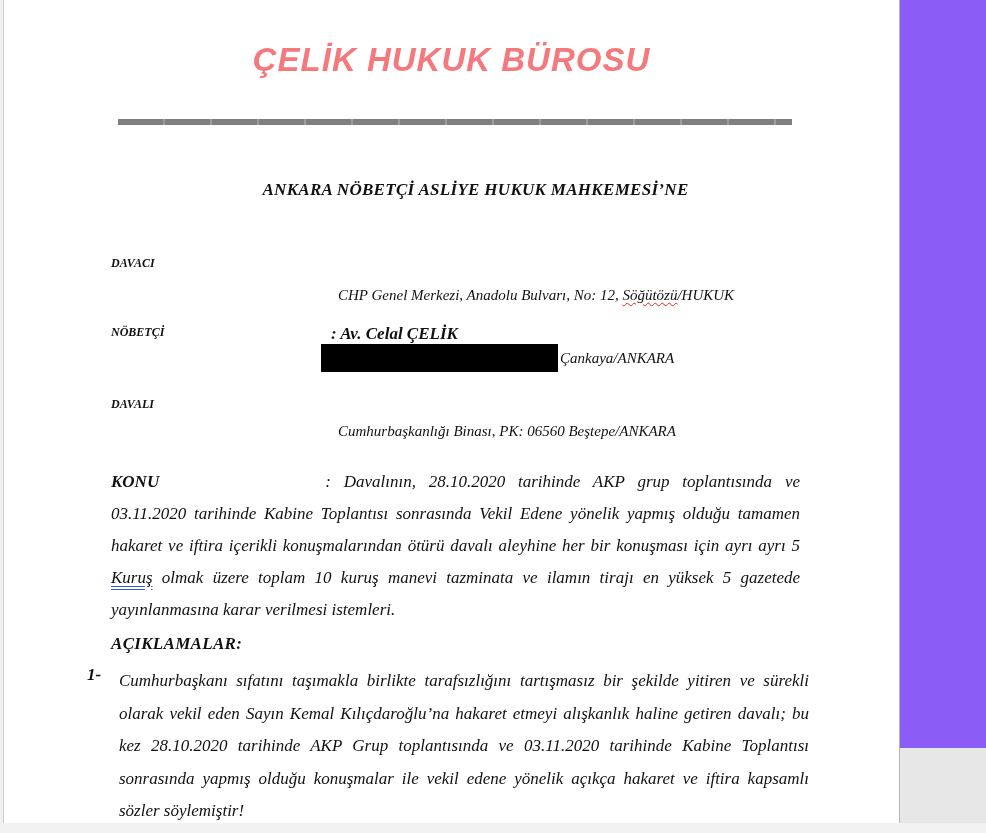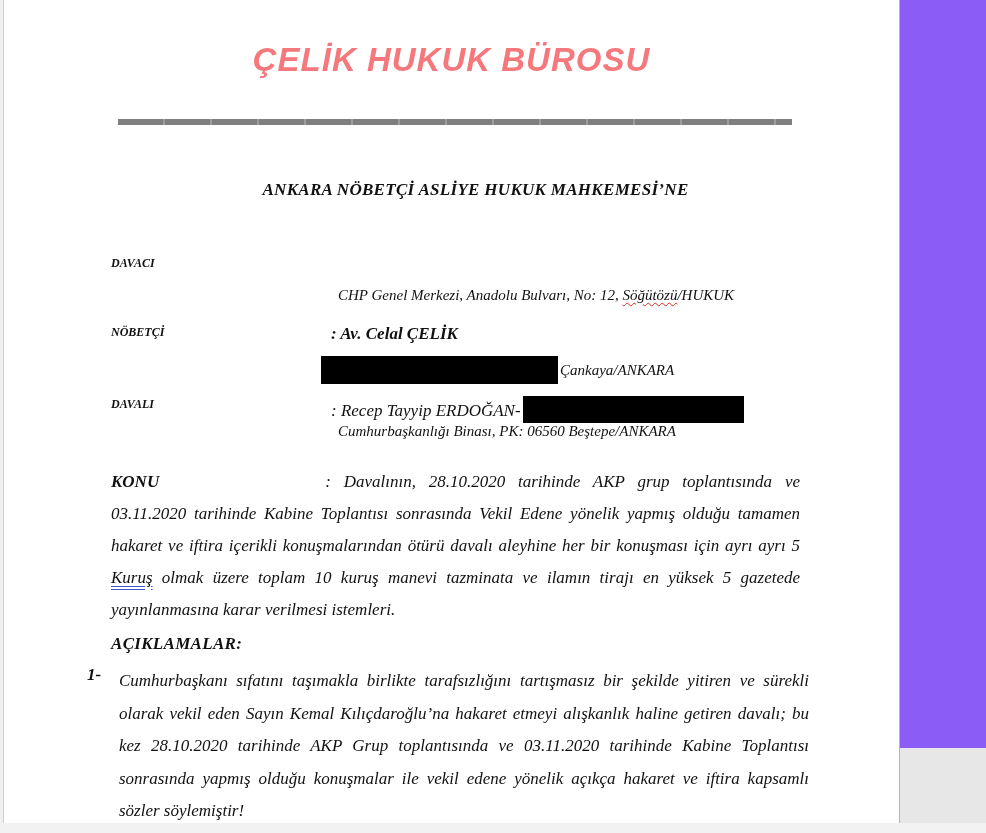--- a/index.html
+++ b/index.html
@@ -54,21 +54,21 @@
   .paddr  { position:absolute; left:334px; font-size:15px; white-space:nowrap; }
 
   .redaction { display:inline-block; background:#000; vertical-align:middle; }
   .bar1 { width:238px; height:29px; margin-left:2px; vertical-align:-8px; }
   .bar2 { width:237px; height:28px; }
   .bar3 { width:221px; height:27px; margin-left:2px; vertical-align:-7px; }
 
   .vekili-addr-row {
     position:absolute; left:317px; top:344px;
     display:flex; align-items:center; gap:2px;
-    font-size:15px; white-space:nowrap;margin-top:12px;
+    font-size:15px; white-space:nowrap;
   }
 
   .wavy-red {
     text-decoration:underline wavy #dd2b1c;
     text-decoration-thickness:1px;
     text-underline-offset:2px;
   }
   .double-blue {
     text-decoration:underline double #3a56c8;
     text-underline-offset:3px;
@@ -115,21 +115,20 @@
     <div class="paddr" style="top:287px"><span>CHP Genel Merkezi, Anadolu Bulvarı, No: 12, </span><span class="wavy-red">Söğütözü</span><span>/HUKUK</span></div>
 
     <div class="plabel" style="top:325px">NÖBETÇİ</div>
     <div class="pline bold" style="top:324px">: Av. Celal ÇELİK</div>
     <div class="vekili-addr-row">
       <span class="redaction bar2"></span>
       <span>Çankaya/ANKARA</span>
     </div>
 
     <div class="plabel" style="top:397px">DAVALI</div>
-    <div class="pline" style="top:396px"><span>: Recep Tayyip ERDOĞAN-</span><span class="redaction bar3"></span></div>
     <div class="paddr" style="top:423px">Cumhurbaşkanlığı Binası, PK: 06560 Beştepe/ANKARA</div>
 
     <div class="konu-para"><span class="konu-label">KONU</span><span class="konu-tab"></span><span>: Davalının, 28.10.2020 tarihinde AKP grup toplantısında ve 03.11.2020 tarihinde Kabine Toplantısı sonrasında Vekil Edene yönelik yapmış olduğu tamamen hakaret ve iftira içerikli konuşmalarından ötürü davalı aleyhine her bir konuşması için ayrı ayrı 5 </span><span class="double-blue">Kuruş</span><span> olmak üzere toplam 10 kuruş manevi tazminata ve ilamın tirajı en yüksek 5 gazetede yayınlanmasına karar verilmesi istemleri.</span></div>
 
     <div class="aciklamalar-heading">AÇIKLAMALAR:</div>
 
     <div class="item-number">1-</div>
     <div class="item-para">Cumhurbaşkanı sıfatını taşımakla birlikte tarafsızlığını tartışmasız bir şekilde yitiren ve sürekli olarak vekil eden Sayın Kemal Kılıçdaroğlu’na hakaret etmeyi alışkanlık haline getiren davalı; bu kez 28.10.2020 tarihinde AKP Grup toplantısında ve 03.11.2020 tarihinde Kabine Toplantısı sonrasında yapmış olduğu konuşmalar ile vekil edene yönelik açıkça hakaret ve iftira kapsamlı sözler söylemiştir!</div>
 
   </div>

